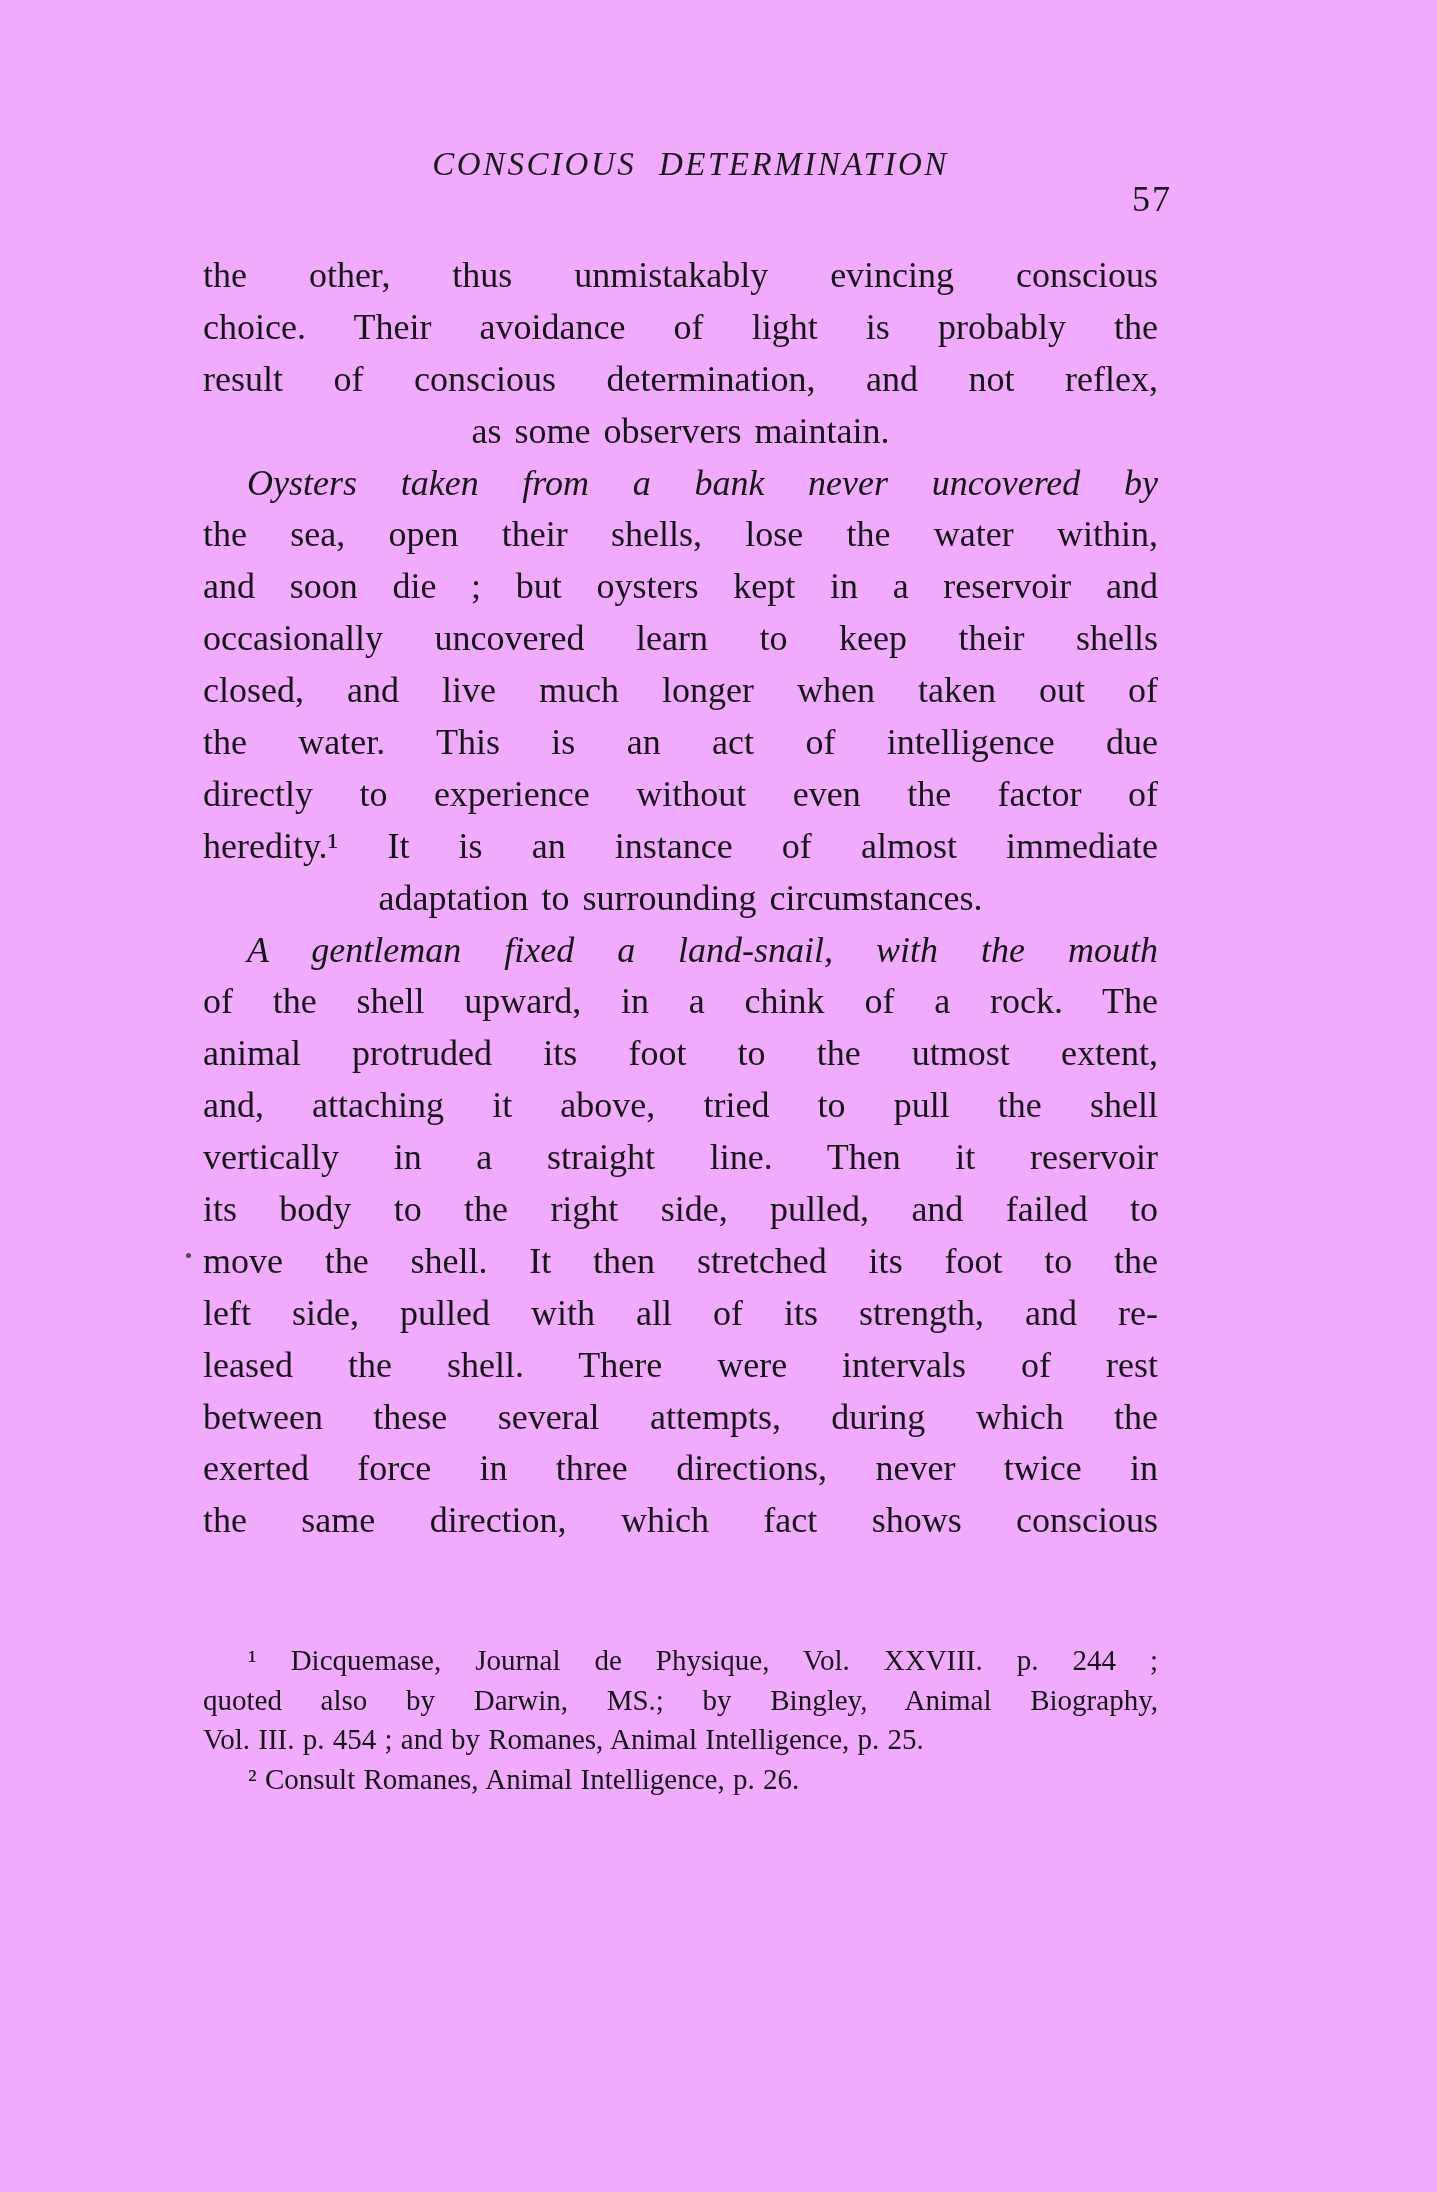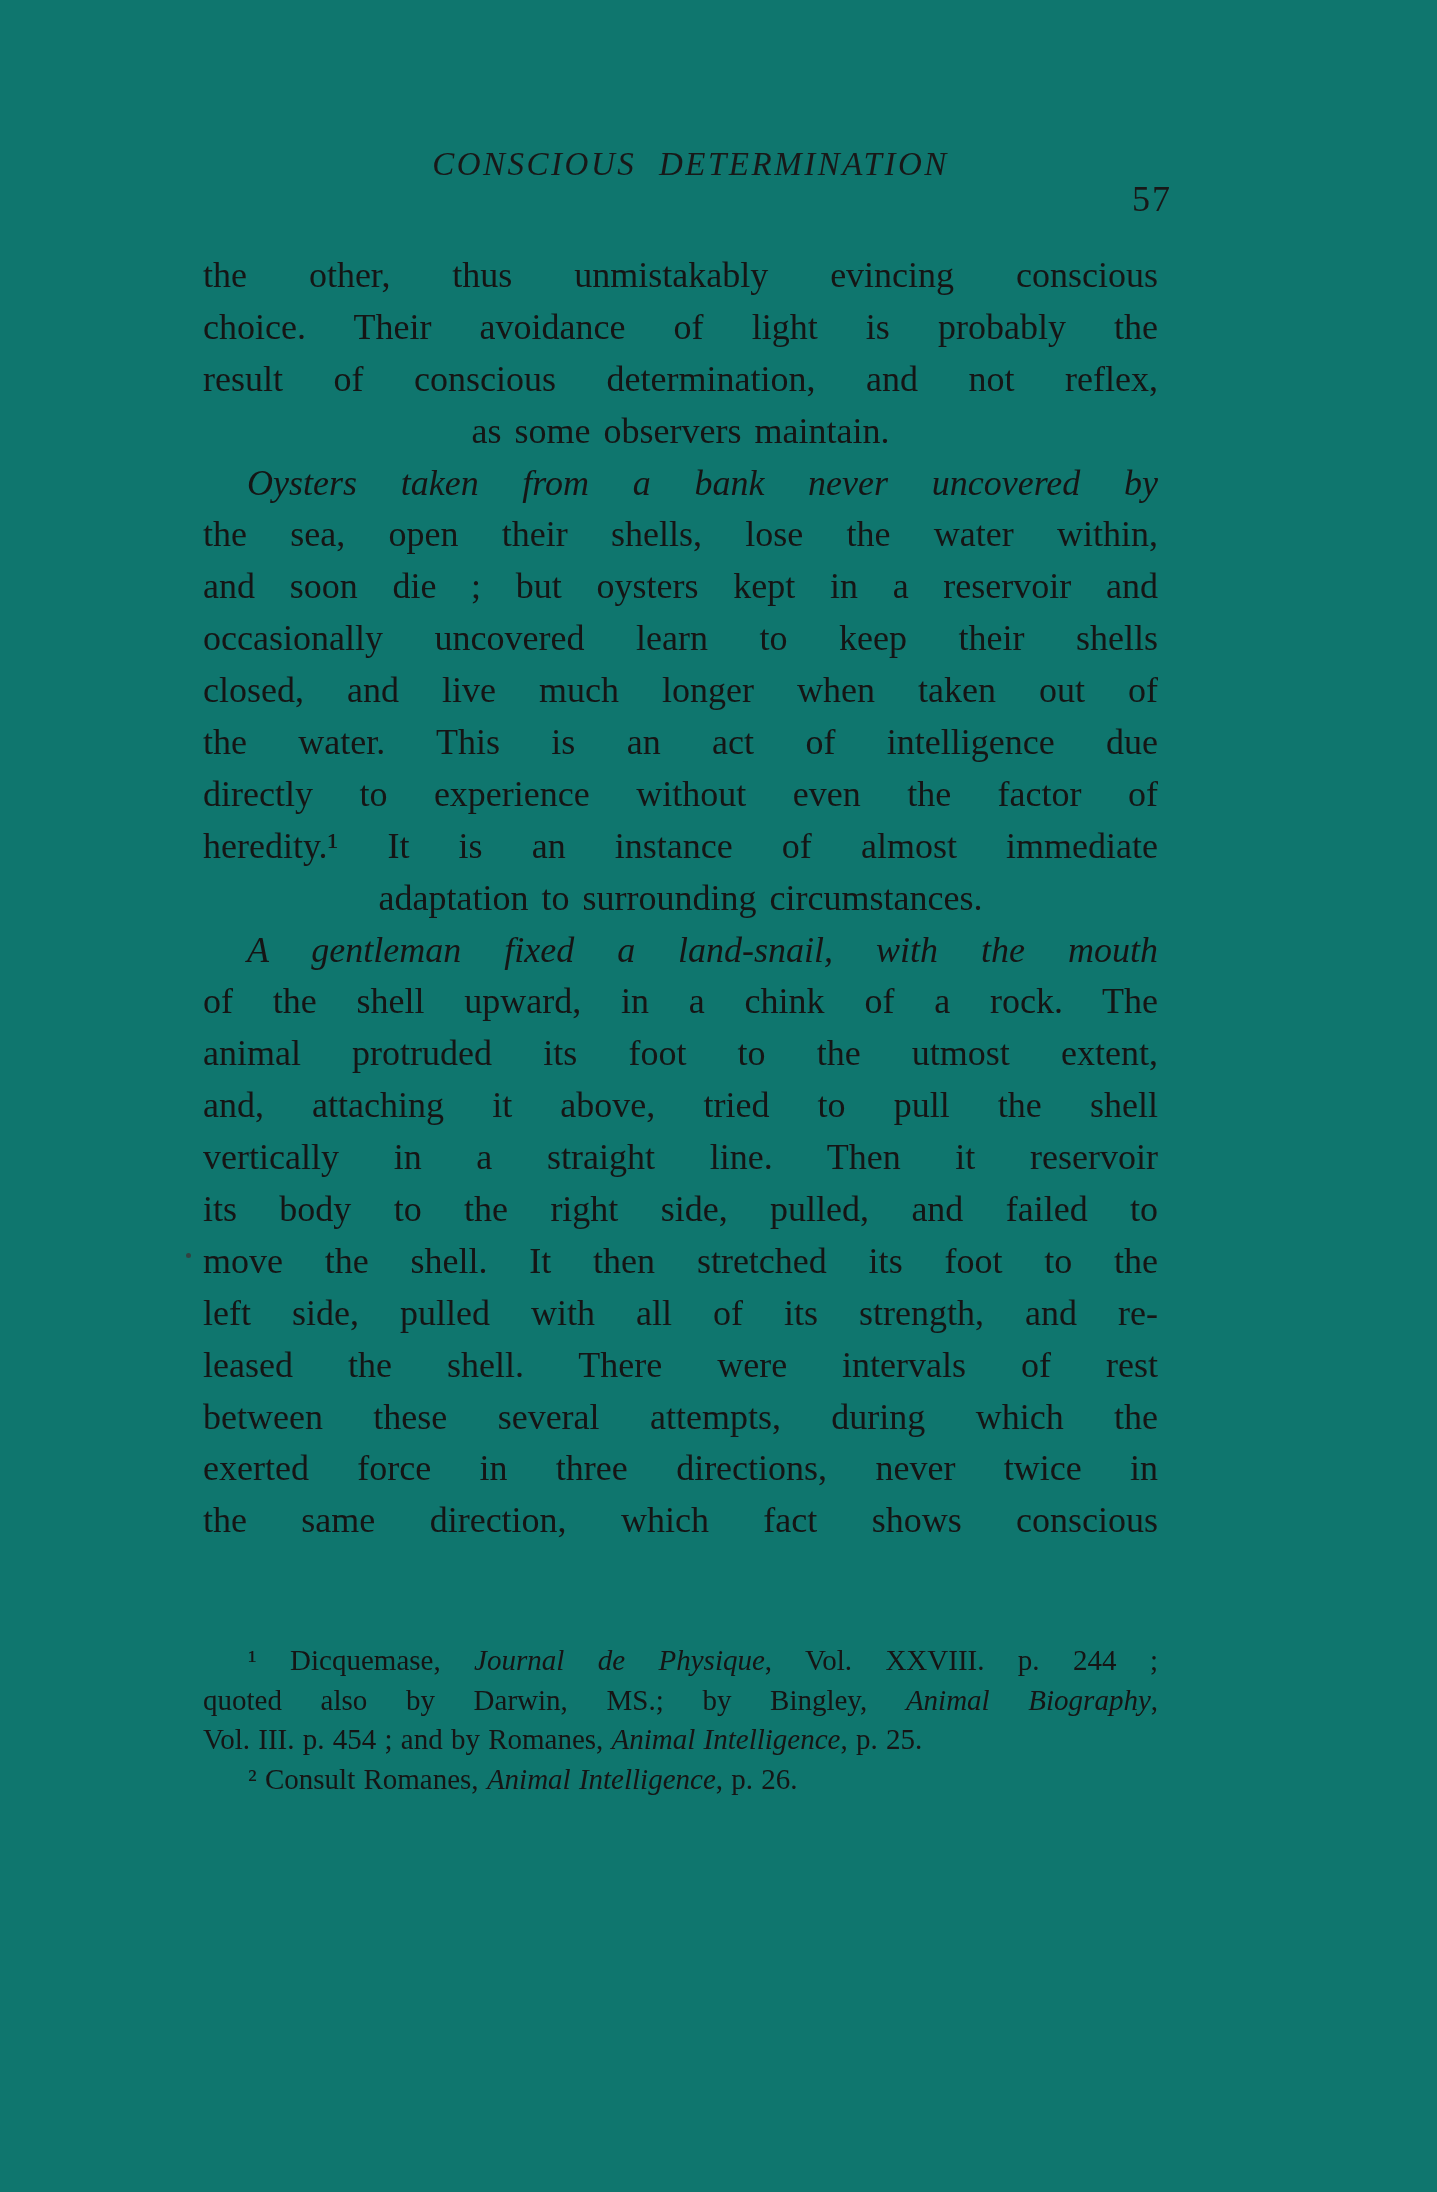--- a/index.html
+++ b/index.html
@@ -4,21 +4,21 @@
 <style>
   html, body {
     margin: 0;
     padding: 0;
     background: #e8e8e8;
   }
   .page {
     position: relative;
     width: 1437px;
     height: 2192px;
-    background: #0f766e;
+    background: #f0abfc;
     font-family: "Liberation Serif", "DejaVu Serif", serif;
     color: #151515;
     overflow: hidden;
   }
   
   .running-head {
     position: absolute;
     left: 203px;
     top: 146px;
     width: 955px;
@@ -85,21 +85,21 @@
     height: 39.7px;
     text-align: left;
   }
   .footnotes .fn-line.fill {
     text-align: justify;
     text-align-last: justify;
   }
   .footnotes .fn-line.indent {
     text-indent: 45px;
   }
-  .it { font-style: italic; }
+  .it { }
   
   .artifact-dot {
     position: absolute;
     left: 186px;
     top: 1253px;
     width: 5px;
     height: 5px;
     border-radius: 50%;
     background: #3a3a3a;
     opacity: 0.85;

